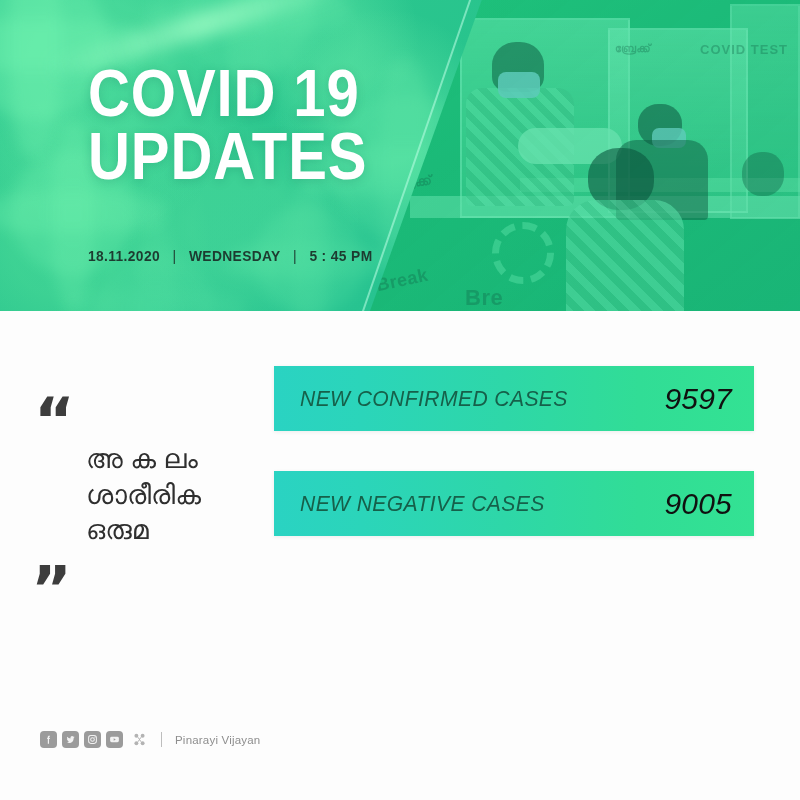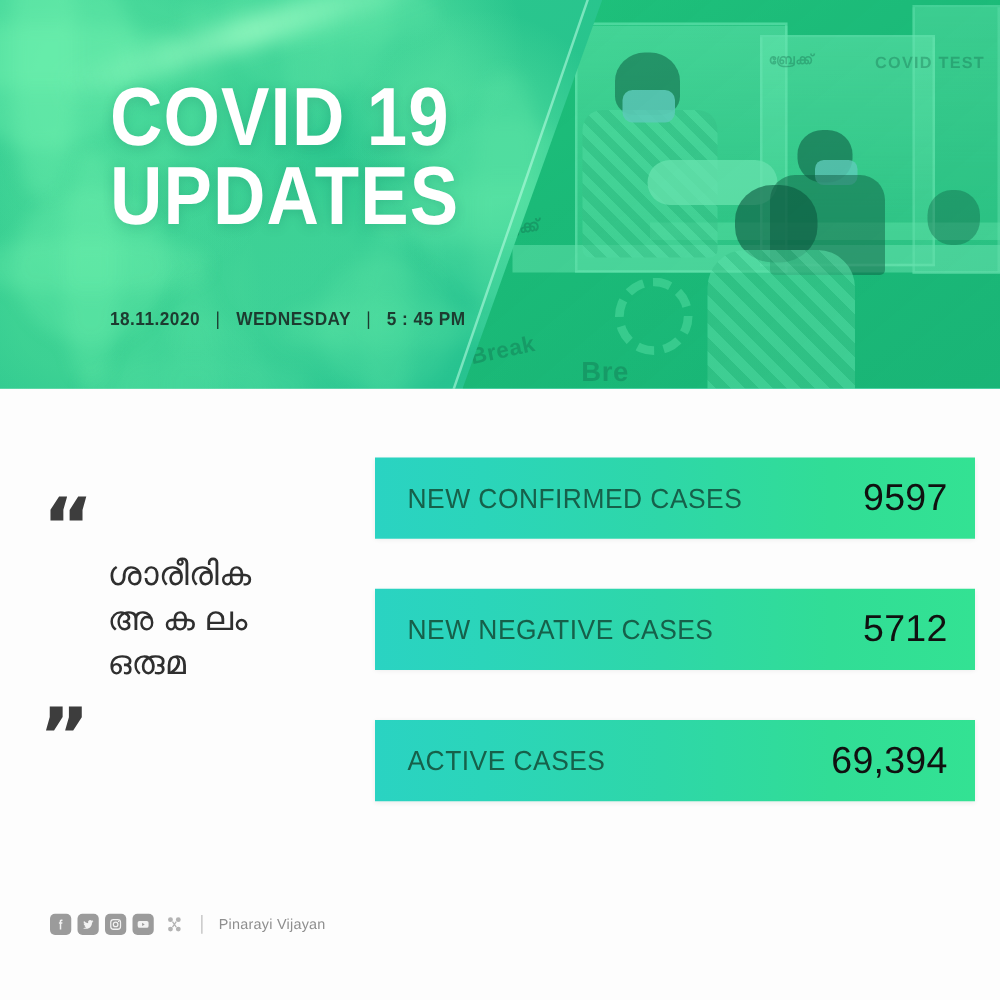--- a/index.html
+++ b/index.html
@@ -123,21 +123,21 @@
   }
   .qopen{ display:block; }
   .qtext{
     margin:4px 0 0 52px; color:#2f2f2f; font-size:27px; line-height:1.32;
     font-family:"Liberation Sans","DejaVu Sans",sans-serif; font-weight:400;
   }
   .qtext span{ display:block; white-space:pre; }
   .qclose{ display:block; text-align:right; margin:-6px 28px 0 0; transform:rotate(180deg); }
 
   
-  .bars{ position:absolute; left:300px; top:366px; width:480px; z-index:3; }
+  .bars{ position:absolute; left:274px; top:366px; width:480px; z-index:3;font-style:italic; }
   .bar{
     position:relative; height:65px; margin-bottom:40px;
     display:flex; align-items:center; justify-content:space-between;
     padding:0 22px 0 26px;
     background:linear-gradient(90deg,#2ad3c2 0%,#2bd5ba 18%,#2ed7a8 48%,#31dd96 76%,#33e293 100%);
     box-shadow:0 1px 4px rgba(0,0,0,.07);
   }
   .bar:last-child{ margin-bottom:0; }
   .bar .label{
     color:#16604a; font-size:22px; font-weight:400; letter-spacing:.4px;
@@ -221,39 +221,35 @@
       <span class="sep">|</span>
       <span>WEDNESDAY</span>
       <span class="sep">|</span>
       <span>5 : 45 PM</span>
     </div>
   </div>
 
   <div class="quote-block">
     <span class="qmark qopen">“</span>
     <div class="qtext">
+      <span>അ ക ലം</span>
       <span>ശാരീരിക</span>
-      <span>അ ക ലം</span>
       <span>ഒരുമ</span>
     </div>
     <span class="qmark qclose">“</span>
   </div>
 
   <div class="bars">
     <div class="bar">
       <span class="label">NEW CONFIRMED CASES</span>
       <span class="value">9597</span>
     </div>
     <div class="bar">
       <span class="label">NEW NEGATIVE CASES</span>
-      <span class="value">5712</span>
-    </div>
-    <div class="bar">
-      <span class="label">ACTIVE CASES</span>
-      <span class="value">69,394</span>
+      <span class="value">9005</span>
     </div>
   </div>
 
   <div class="footer">
     <span class="sicon">
       <svg width="11" height="11" viewBox="0 0 24 24" fill="#f2f2f2" aria-hidden="true">
         <path d="M15.2 8.4h-2.1V7c0-.6.4-.8.7-.8h1.4V3.6h-2c-2.2 0-2.7 1.6-2.7 2.7v2.1H9v2.7h1.5V21h2.6v-9.9h1.8l.3-2.7z"></path>
       </svg>
     </span>
     <span class="sicon">

